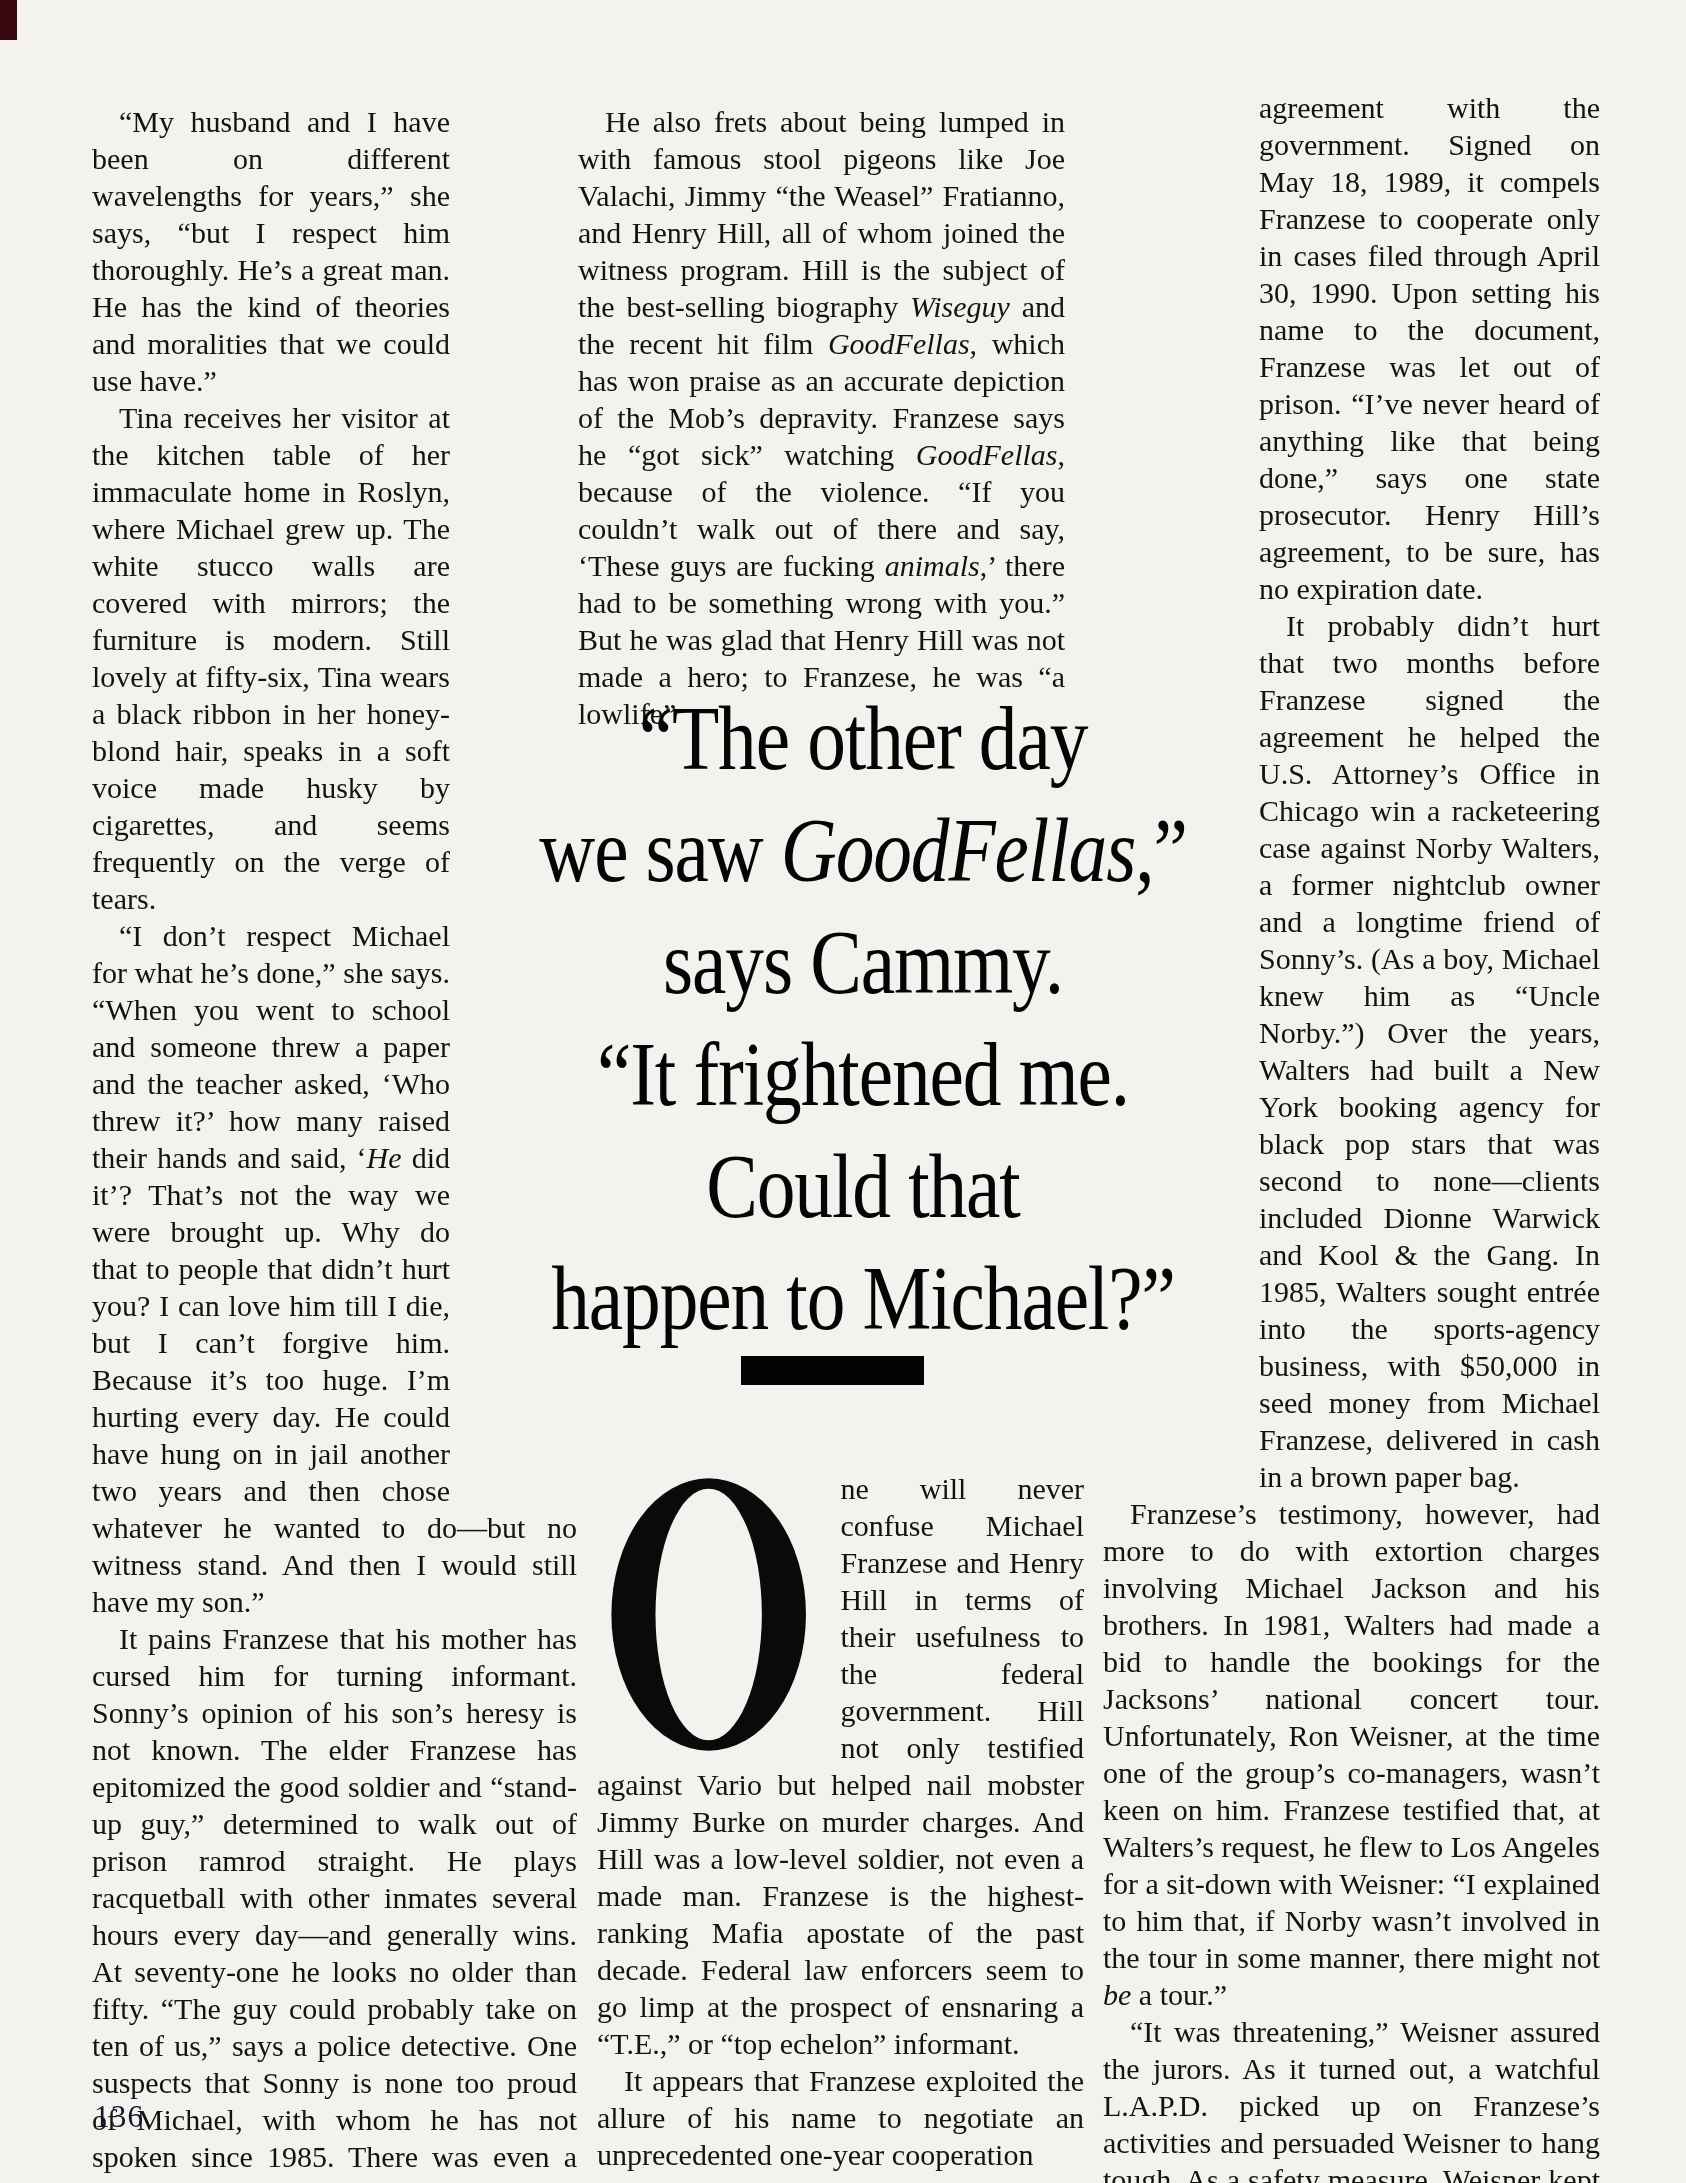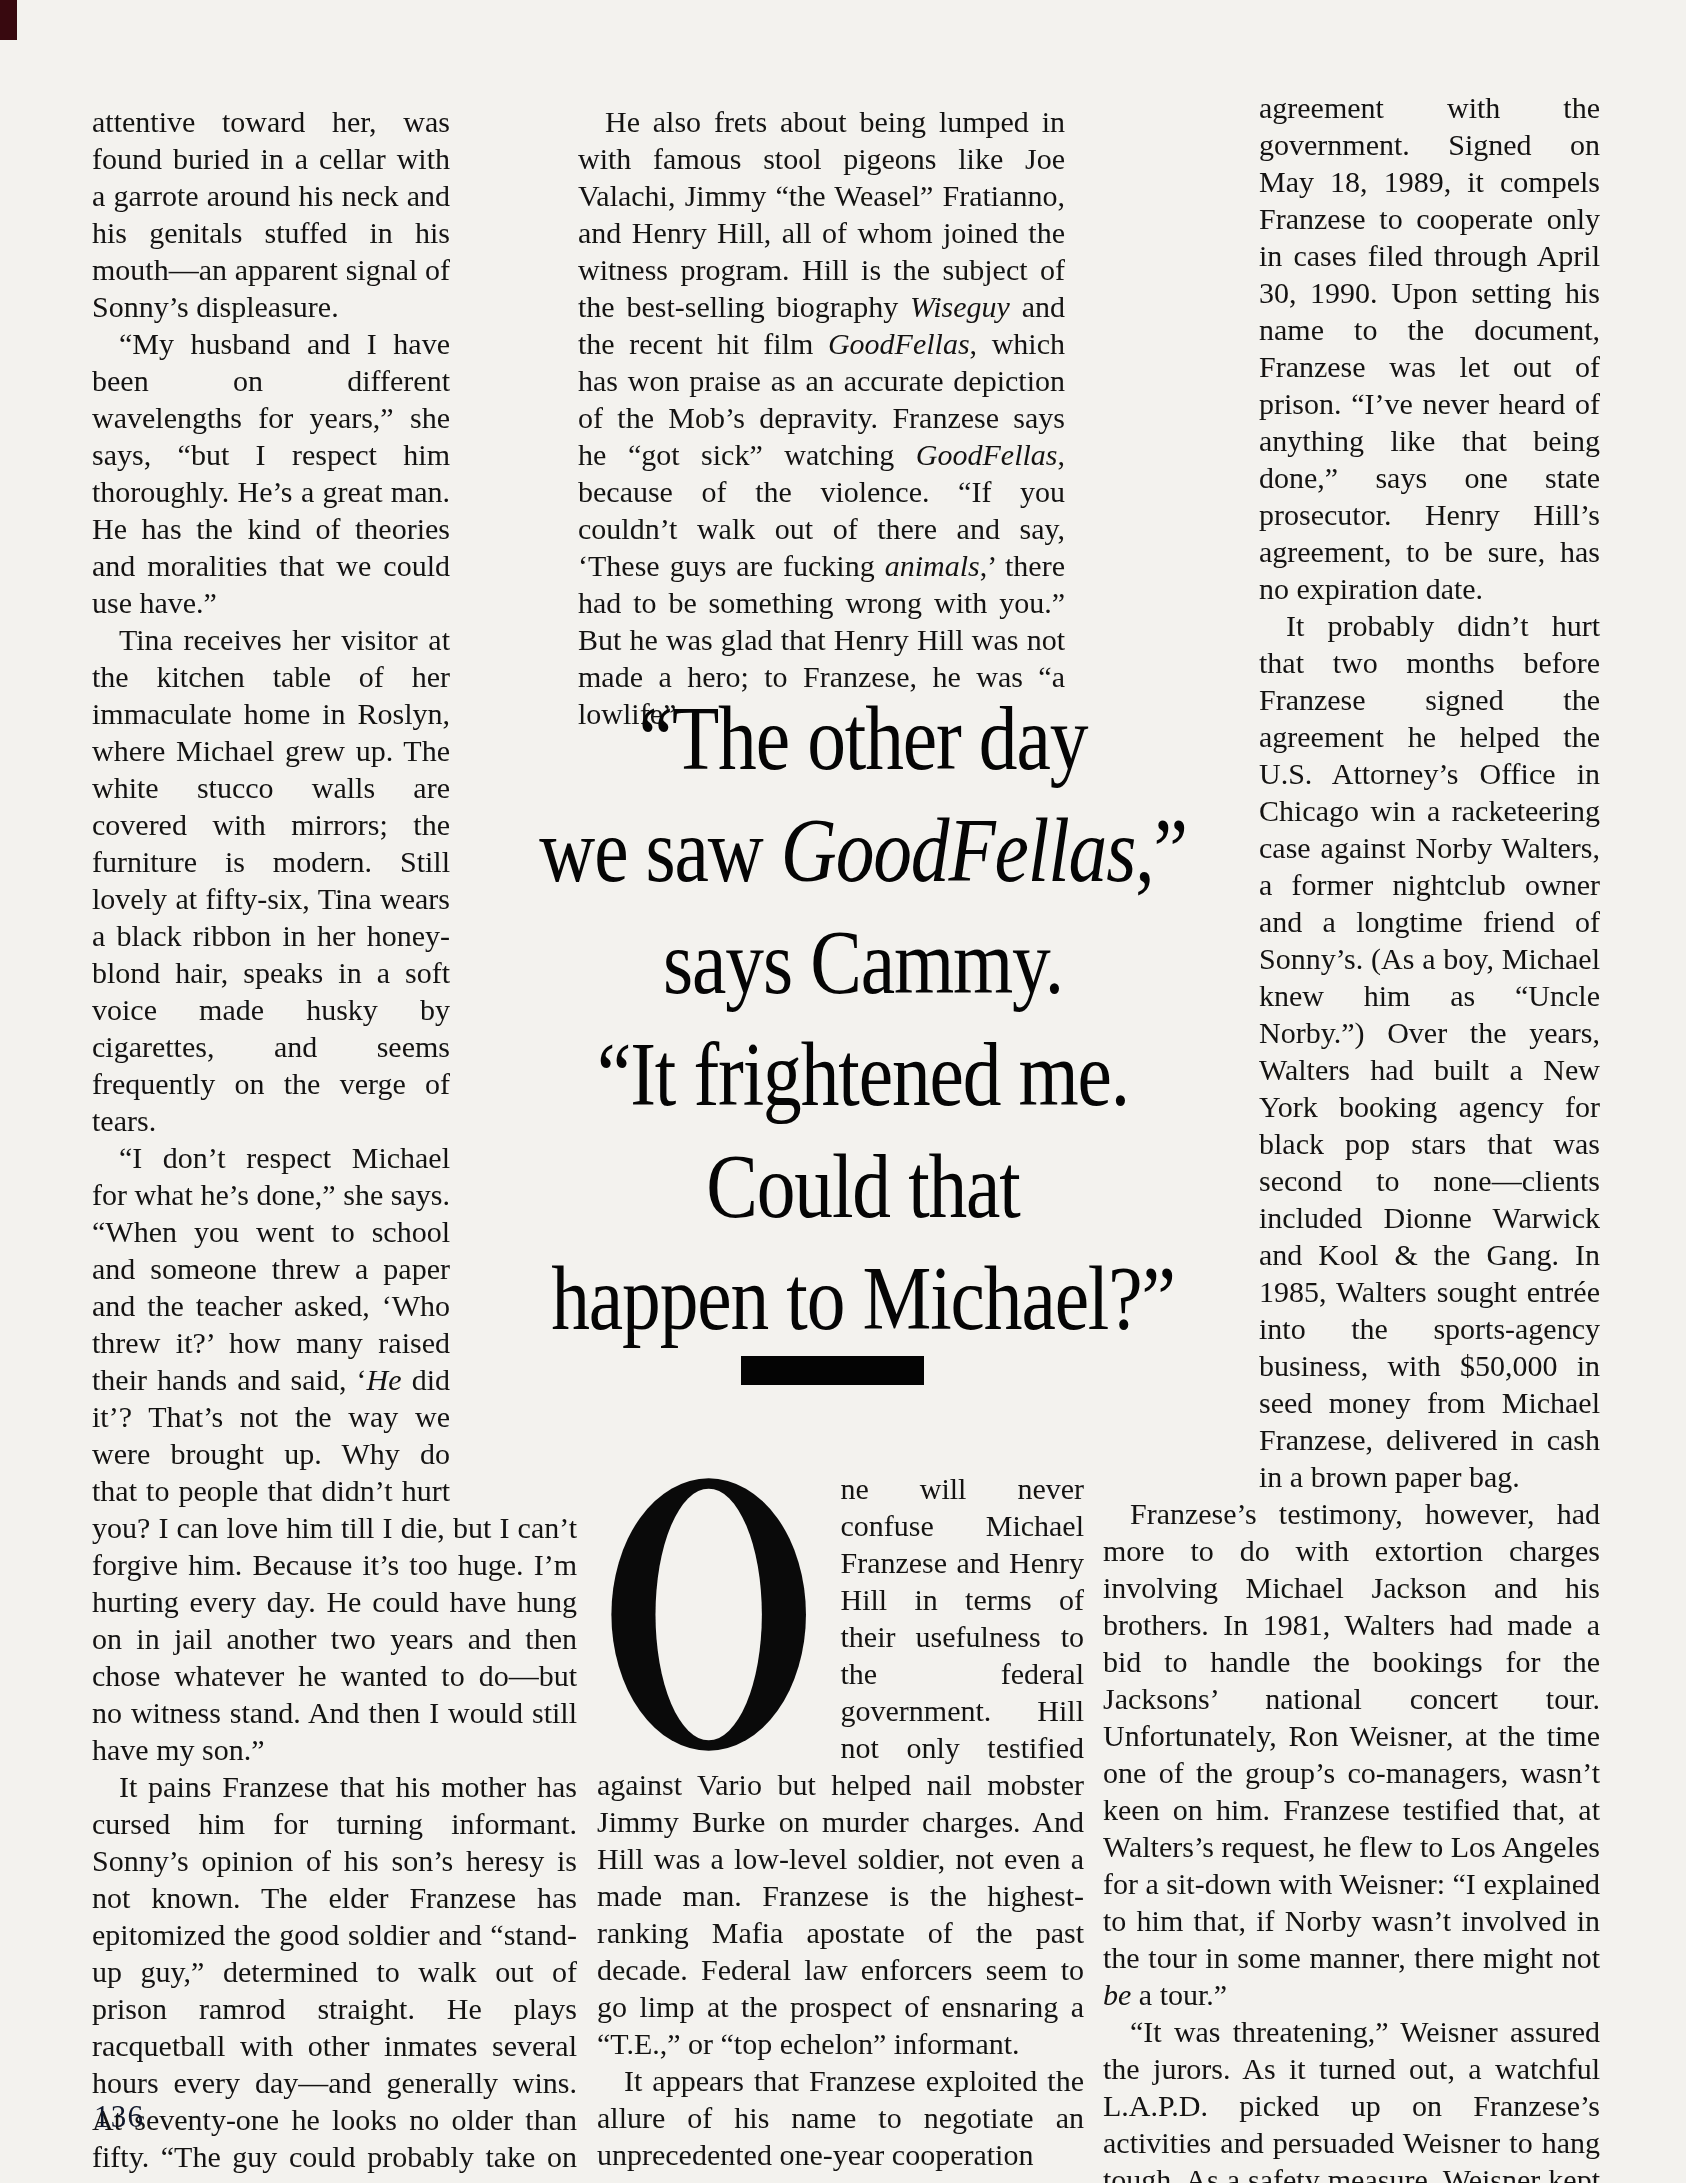--- a/index.html
+++ b/index.html
@@ -58,21 +58,20 @@
 </style>
 </head>
 <body>
 
 <div class="page">
 
   <div class="corner-mark"></div>
 
   <section class="col" id="col1">
     <div class="float-spacer spacer-col1"></div>
-  <p class="noindent">attentive toward her, was found buried in a cellar with a garrote around his neck and his genitals stuffed in his mouth—an apparent signal of Sonny’s displeasure.</p>
       <p>“My husband and I have been on different wavelengths for years,” she says, “but I respect him thoroughly. He’s a great man. He has the kind of theories and moralities that we could use have.”</p>
       <p>Tina receives her visitor at the kitchen table of her immaculate home in Roslyn, where Michael grew up. The white stucco walls are covered with mirrors; the furniture is modern. Still lovely at fifty-six, Tina wears a black ribbon in her honey-blond hair, speaks in a soft voice made husky by cigarettes, and seems frequently on the verge of tears.</p>
       <p>“I don’t respect Michael for what he’s done,” she says. “When you went to school and someone threw a paper and the teacher asked, ‘Who threw it?’ how many raised their hands and said, ‘<em>He</em> did it’? That’s not the way we were brought up. Why do that to people that didn’t hurt you? I can love him till I die, but I can’t forgive him. Because it’s too huge. I’m hurting every day. He could have hung on in jail another two years and then chose whatever he wanted to do—but no witness stand. And then I would still have my son.”</p>
       <p>It pains Franzese that his mother has cursed him for turning informant. Sonny’s opinion of his son’s heresy is not known. The elder Franzese has epitomized the good soldier and “stand-up guy,” determined to walk out of prison ramrod straight. He plays racquetball with other inmates several hours every day—and generally wins. At seventy-one he looks no older than fifty. “The guy could probably take on ten of us,” says a police detective. One suspects that Sonny is none too proud of Michael, with whom he has not spoken since 1985. There was even a story circulating for a while that he had a contract on his son. “I laughed it off,” Michael says quietly.</p>
     </section>
 
   <section class="col" id="col2top">
   <p>He also frets about being lumped in with famous stool pigeons like Joe Valachi, Jimmy “the Weasel” Fratianno, and Henry Hill, all of whom joined the witness program. Hill is the subject of the best-selling biography <em>Wiseguy</em> and the recent hit film <em>GoodFellas</em>, which has won praise as an accurate depiction of the Mob’s depravity. Franzese says he “got sick” watching <em>GoodFellas</em>, because of the violence. “If you couldn’t walk out of there and say, ‘These guys are fucking <em>animals</em>,’ there had to be something wrong with you.” But he was glad that Henry Hill was not made a hero; to Franzese, he was “a lowlife”</p>
     </section>
 

